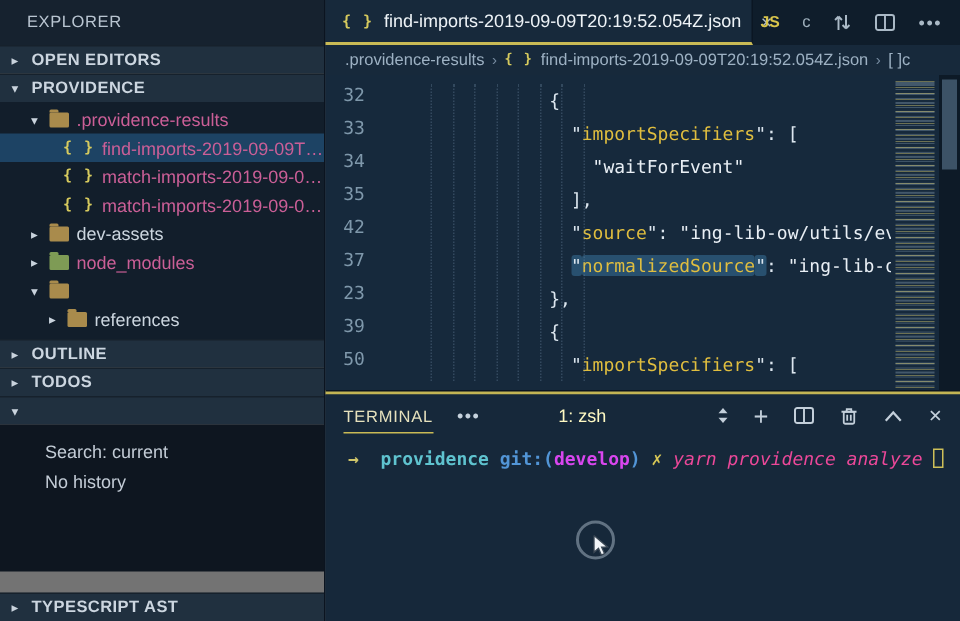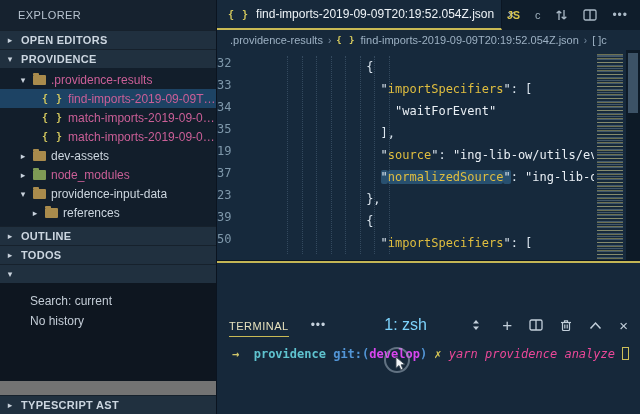--- a/index.html
+++ b/index.html
@@ -45,21 +45,21 @@
   .more-dots { font-size:12px; letter-spacing:1px; color:#aab9c6; cursor:pointer; }
 
   .breadcrumb { height:20px; display:flex; align-items:center; gap:5px; padding-left:13px;
                 font-size:11px; color:#9db1c3; background:#17293b; white-space:nowrap; overflow:hidden; flex-shrink:0;}
   .breadcrumb .sep { color:#768ba0; font-size:10px; }
   .breadcrumb .jicon { font-size:9px; }
   .crumb { cursor:pointer; }
 
   .editor { flex:1; display:flex; position:relative; overflow:hidden; background:#16293c; }
   .gutter { width:48px; padding-top:6px; flex-shrink:0; }
-  .gnum { height:22px; line-height:22px; text-align:left; padding-right:10px; color:#7f98ab;
+  .gnum { height:22px; line-height:22px; text-align:center; padding-right:10px; color:#7f98ab;
           font:12px "DejaVu Sans Mono", monospace; }
   .code { flex:1; position:relative; padding-top:6px; overflow:hidden;
           font:12px "DejaVu Sans Mono", monospace; }
   .cline { height:22px; line-height:22px; white-space:pre; }
   .tok.p { color:#dce6ef; } .tok.k { color:#e0be3f; } .tok.s { color:#e9eff5; }
   .tok.hl { background:#28506f; border-radius:2px; }
   .guide { position:absolute; top:6px; height:198px; width:0;
            border-left:1px dotted rgba(120,150,175,.30); }
   .minimap { width:32px; flex-shrink:0; padding-top:4px; }
   .minimap-inner { height:205px; margin:0 3px;
@@ -67,27 +67,27 @@
       repeating-linear-gradient(to bottom, rgba(214,200,110,.45) 0 1px, transparent 1px 4px),
       repeating-linear-gradient(to bottom, rgba(170,195,215,.30) 0 1px, transparent 1px 3px);
     background-position:0 0, 6px 2px; }
   .vscroll { width:14px; flex-shrink:0; background:#0d1a27; position:relative; }
   .vthumb { position:absolute; top:3px; left:2px; width:10px; height:60px; background:#3c5266; cursor:grab;}
 
   .divider { height:3px; background:#c3b554; border-top:1px solid #0a1420; flex-shrink:0; }
 
   
   .panel { height:151px; background:#16283a; position:relative; flex-shrink:0; }
-  .panel-head { height:28px; display:flex; align-items:center; padding:0 12px; gap:22px;margin-top:48px; }
+  .panel-head { height:28px; display:flex; align-items:center; padding:0 12px; gap:16px; }
   .pt-label { font-size:11px; color:#e6e1bd; letter-spacing:.5px; border-bottom:1px solid #c9ba55;
               padding:6px 0 4px; cursor:pointer;}
   .panel-more { color:#c6d2dd; font-size:12px; letter-spacing:1px; cursor:pointer;}
   .shell-select { display:flex; align-items:center; justify-content:space-between; width:158px;
                   margin-left:36px; cursor:pointer; }
-  .shell-select .val { font-size:16px; color:#7dd3fc; }
+  .shell-select .val { font-size:12px; color:#fef9c3; }
   .panel-icons { margin-left:auto; display:flex; align-items:center; gap:17px; color:#c3cfda; }
   .px { font-size:14px; color:#c3cfda; cursor:pointer; line-height:1; }
   .term-line { padding:8px 0 0 15px; font:12px "DejaVu Sans Mono", monospace; white-space:pre; }
   .tt-arrow { color:#cfc56a; font-weight:bold; }
   .tt-cyan  { color:#5fc3cf; font-weight:bold; }
   .tt-blue  { color:#5295d6; font-weight:bold; }
   .tt-red   { color:#d946ef; font-weight:bold; }
   .tt-yellow{ color:#d8c856; }
   .tt-plain { color:#ec4899;font-style:italic; }
   .term-cursor { display:inline-block; width:7px; height:13px; border:1px solid #cdbf58;
@@ -139,21 +139,20 @@
           <span class="label">dev-assets</span>
         </div>
         <div class="trow" style="padding-left: 18px;">
           <span class="tw">▸</span>
           <span class="ficon" style="background: rgb(126, 155, 85);"></span>
           <span class="label pink">node_modules</span>
         </div>
         <div class="trow" style="padding-left: 18px;">
           <span class="tw">▾</span>
           <span class="ficon" style="background: rgb(169, 139, 76);"></span>
-          <span class="label">providence-input-data</span>
         </div>
         <div class="trow" style="padding-left: 30px;">
           <span class="tw">▸</span>
           <span class="ficon" style="background: rgb(169, 139, 76);"></span>
           <span class="label">references</span>
         </div>
       </div>
 
     <div class="sb-section">
       <span class="tw">▸</span>
@@ -213,21 +212,21 @@
         <span class="sep">›</span>
         <span class="crumb">[ ]c</span>
       </div>
 
     <div class="editor">
       <div class="gutter" id="gutter">
           <div class="gnum">32</div>
           <div class="gnum">33</div>
           <div class="gnum">34</div>
           <div class="gnum">35</div>
-          <div class="gnum">19</div>
+          <div class="gnum">42</div>
           <div class="gnum">37</div>
           <div class="gnum">23</div>
           <div class="gnum">39</div>
           <div class="gnum">50</div>
         </div>
       <div class="code" id="code">
           <div class="cline"><span class="tok p">              {</span></div>
           <div class="cline"><span class="tok p">                "</span><span class="tok k">importSpecifiers</span><span class="tok p">": [</span></div>
           <div class="cline"><span class="tok s">                  "waitForEvent"</span></div>
           <div class="cline"><span class="tok p">                ],</span></div>

